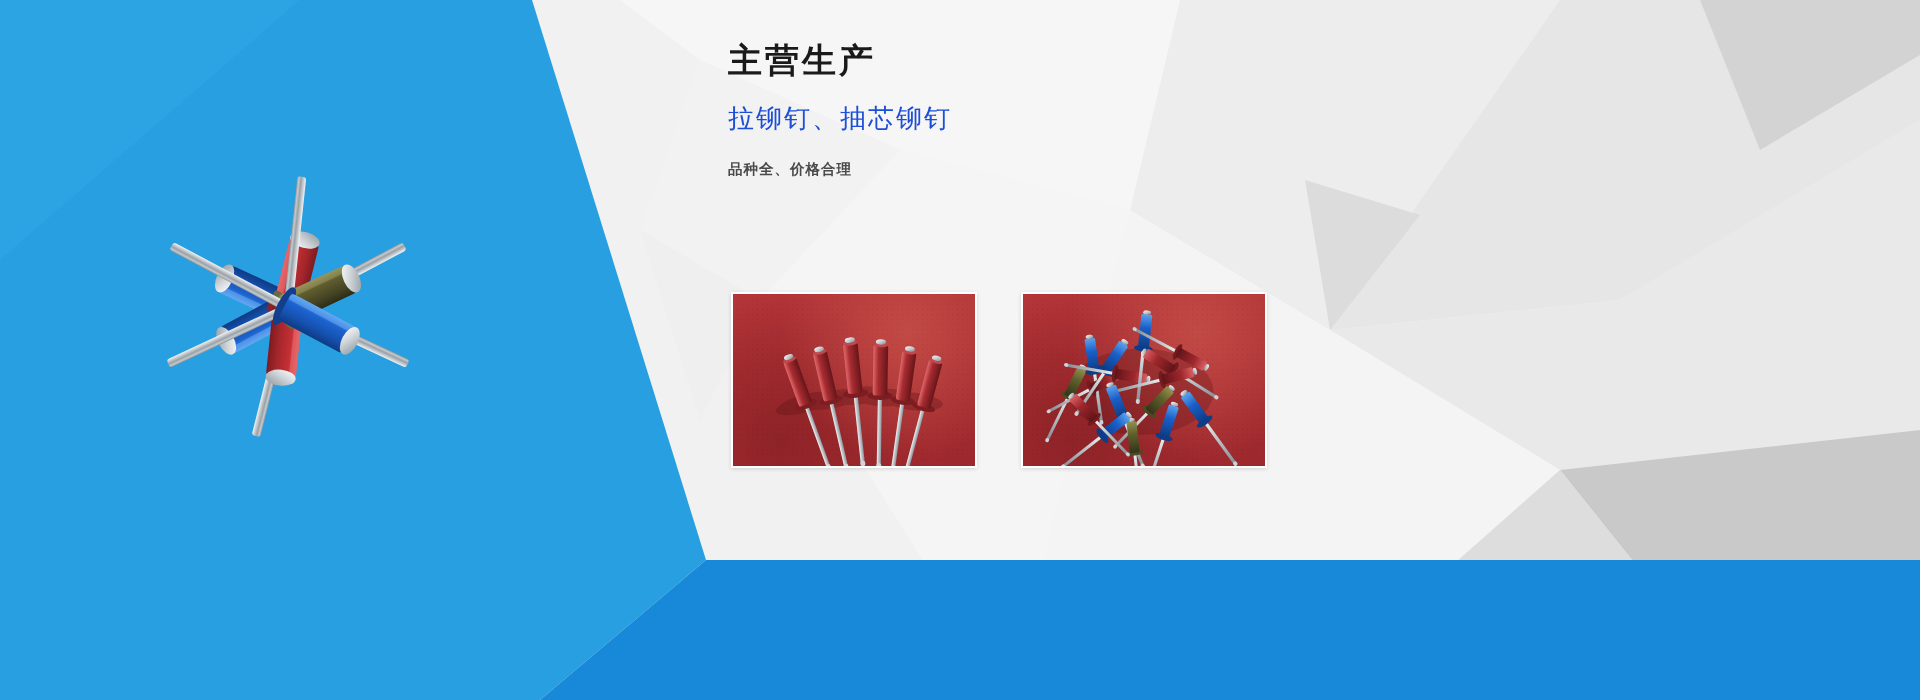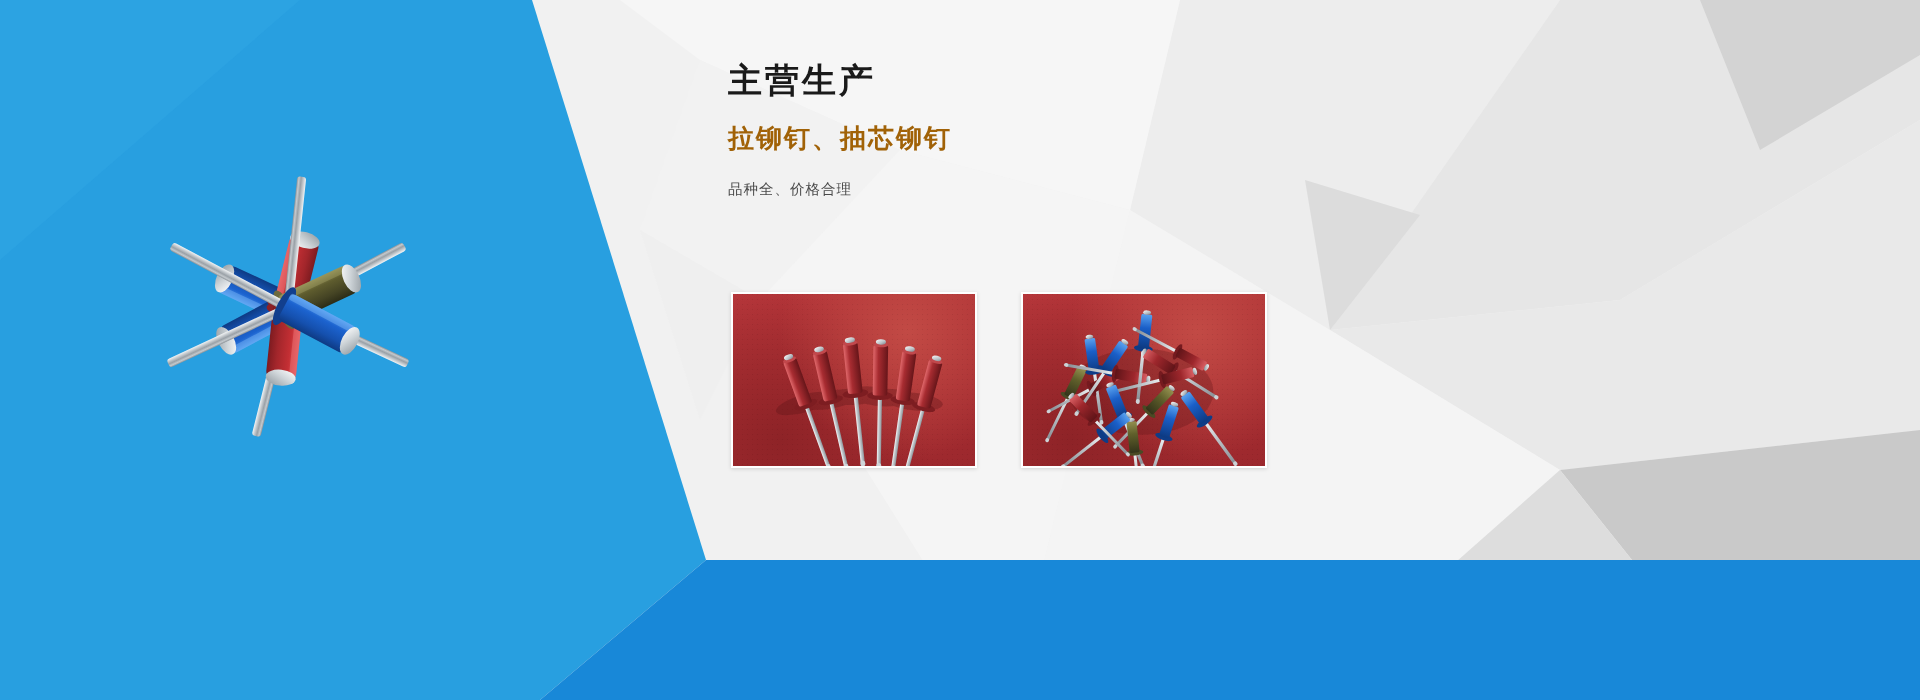--- a/index.html
+++ b/index.html
@@ -17,30 +17,30 @@
   
   .poly-bg{position:absolute;inset:0;width:1920px;height:700px;}
 
   
   .blue-panel{position:absolute;left:0;top:0;width:900px;height:700px;}
 
   
   .rivet-star{position:absolute;left:60px;top:60px;width:460px;height:500px;}
 
   
-  .text-col{position:absolute;left:728px;top:60px;width:700px;}
+  .text-col{position:absolute;left:728px;top:40px;width:700px;}
   .headline{
     font-size:34px;font-weight:bold;color:#1a1a1a;letter-spacing:3px;
     line-height:1.2;margin:0 0 22px 0;
   }
   .subhead{
-    font-size:26px;font-weight:bold;color:#a16207;letter-spacing:2px;
+    font-size:26px;font-weight:normal;color:#1d4ed8;letter-spacing:2px;
     line-height:1.2;margin:0 0 26px 0;
   }
-  .feature-list{margin:0;padding:0;list-style:none;}
+  .feature-list{margin:0;padding:0;list-style:none;font-weight:bold;}
   .feature-list li{
     font-size:14.5px;color:#4a4a4a;letter-spacing:1px;
     line-height:1.35;margin-bottom:18px;
   }
 
   
   .thumbs{position:absolute;left:731px;top:292px;display:flex;gap:44px;}
   .thumb{
     width:246px;height:176px;background:#ffffff;
     box-shadow:0 1px 4px rgba(0,0,0,.14);

